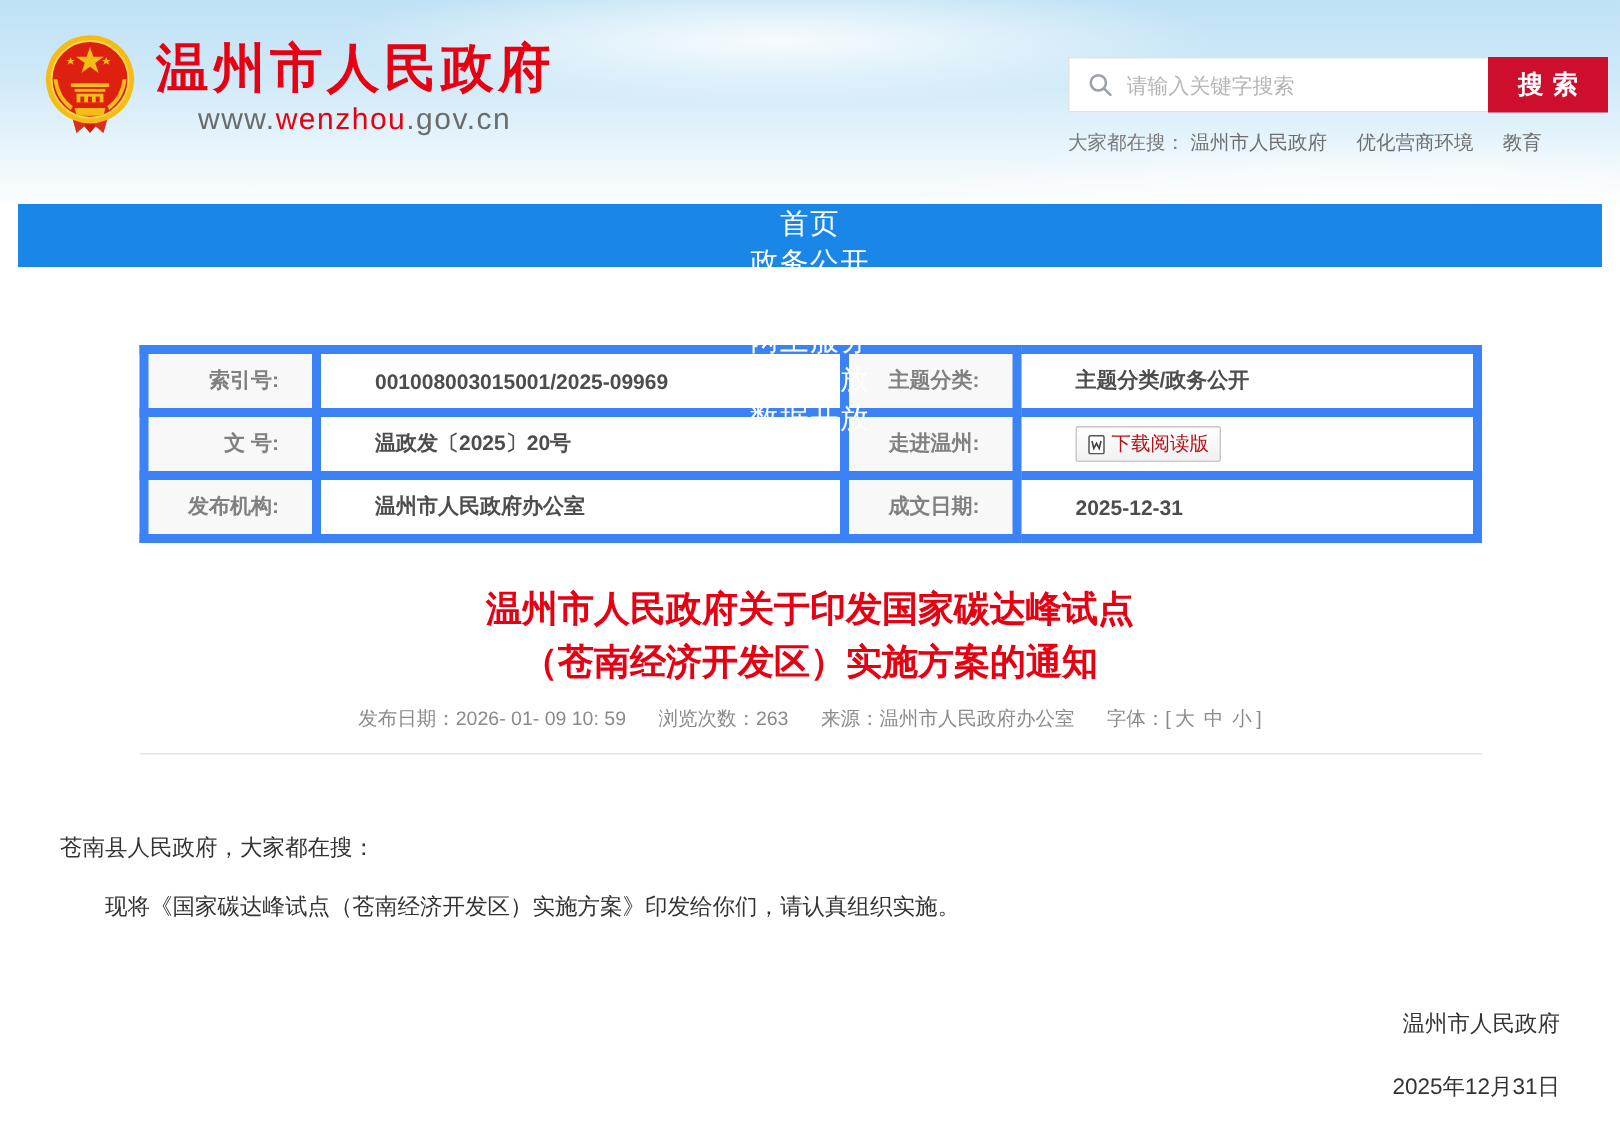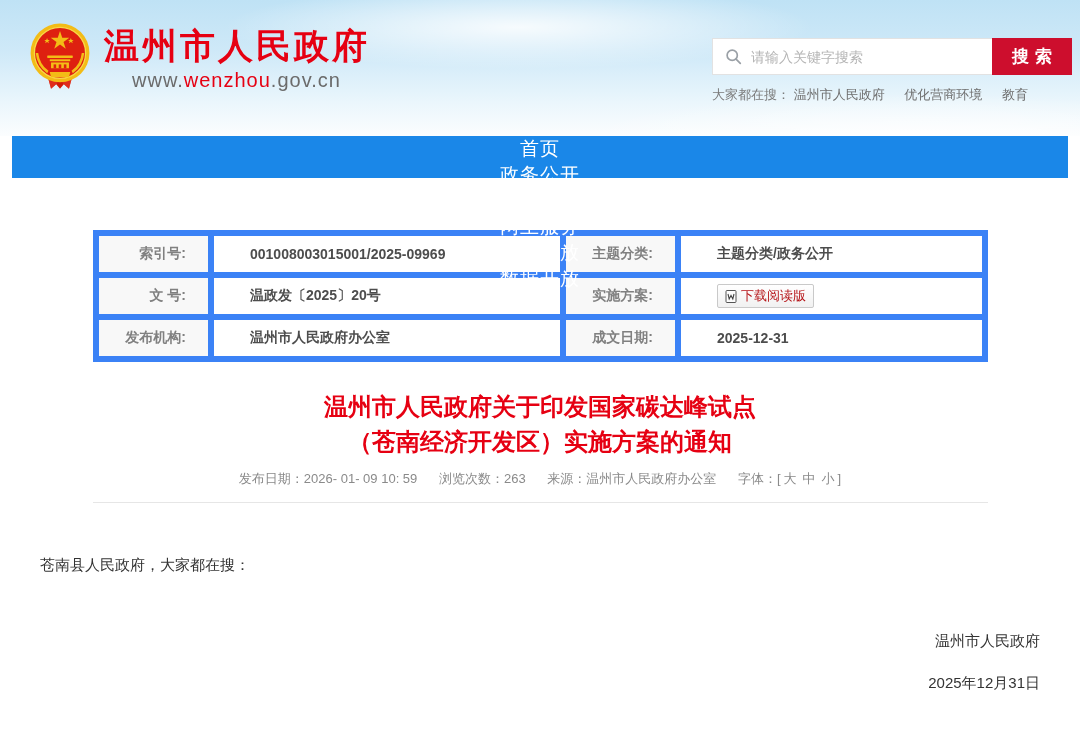--- a/index.html
+++ b/index.html
@@ -176,21 +176,21 @@
     <tbody>
         <tr>
       <td class="lbl">索引号:</td>
       <td class="val val1">001008003015001/2025-09969</td>
       <td class="lbl">主题分类:</td>
       <td class="val">主题分类/政务公开</td>
     </tr>
     <tr>
       <td class="lbl">文 号:</td>
       <td class="val val1">温政发〔2025〕20号</td>
-      <td class="lbl">实施方案:</td>
+      <td class="lbl">走进温州:</td>
       <td class="val">
         <span class="dl-btn">
           <svg viewBox="0 0 12 13">
             <rect x="1" y="0.5" width="10" height="12" rx="1" fill="#fdfdfd" stroke="#555" stroke-width="1"></rect>
             <path d="M3 4 L4.2 9 L6 5.5 L7.8 9 L9 4" fill="none" stroke="#444" stroke-width="1.1"></path>
           </svg>
           <span>下载阅读版</span>
         </span>
       </td>
     </tr>
@@ -213,16 +213,17 @@
   <span class="seg">发布日期：2026- 01- 09 10: 59</span>
   <span class="seg">浏览次数：263</span>
   <span class="seg">来源：温州市人民政府办公室</span>
   <span class="seg"><span>字体：[</span><span class="font-link">大</span><span class="font-link">中</span><span class="font-link">小</span><span>]</span></span>
 </div>
 
 <div class="divider"></div>
 
 <div class="body-text">
   <div class="salutation">苍南县人民政府，大家都在搜：</div>
+  <div class="paragraph">现将《国家碳达峰试点（苍南经济开发区）实施方案》印发给你们，请认真组织实施。</div>
   <div class="sig-name">温州市人民政府</div>
   <div class="sig-date">2025年12月31日</div>
 
 </div>
 
 </body></html>

